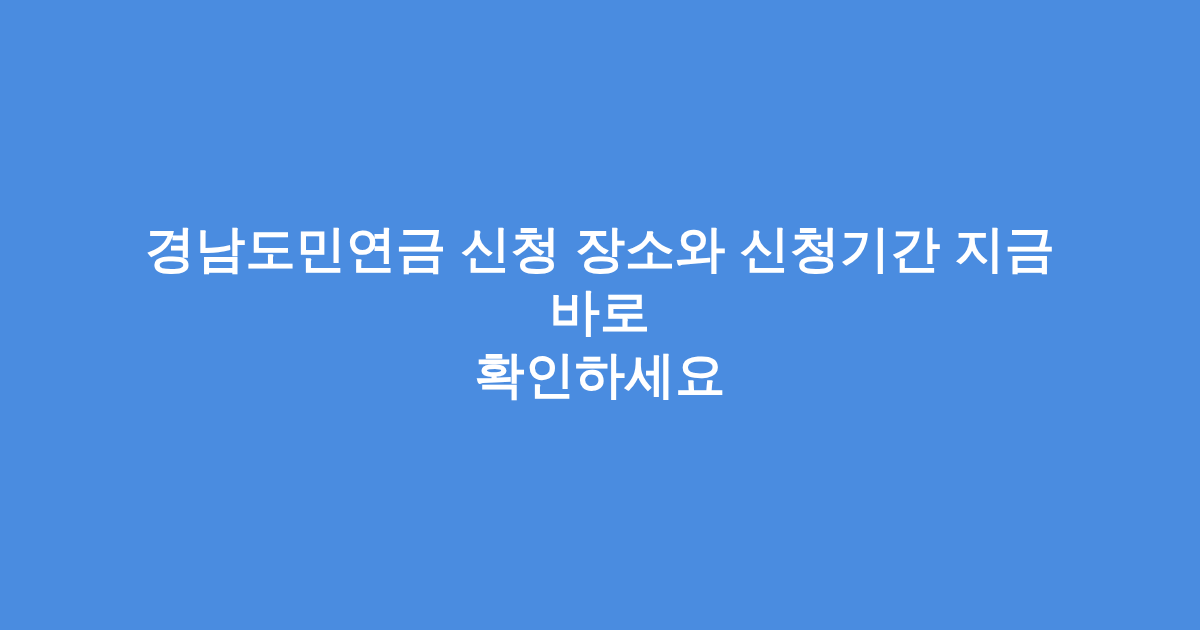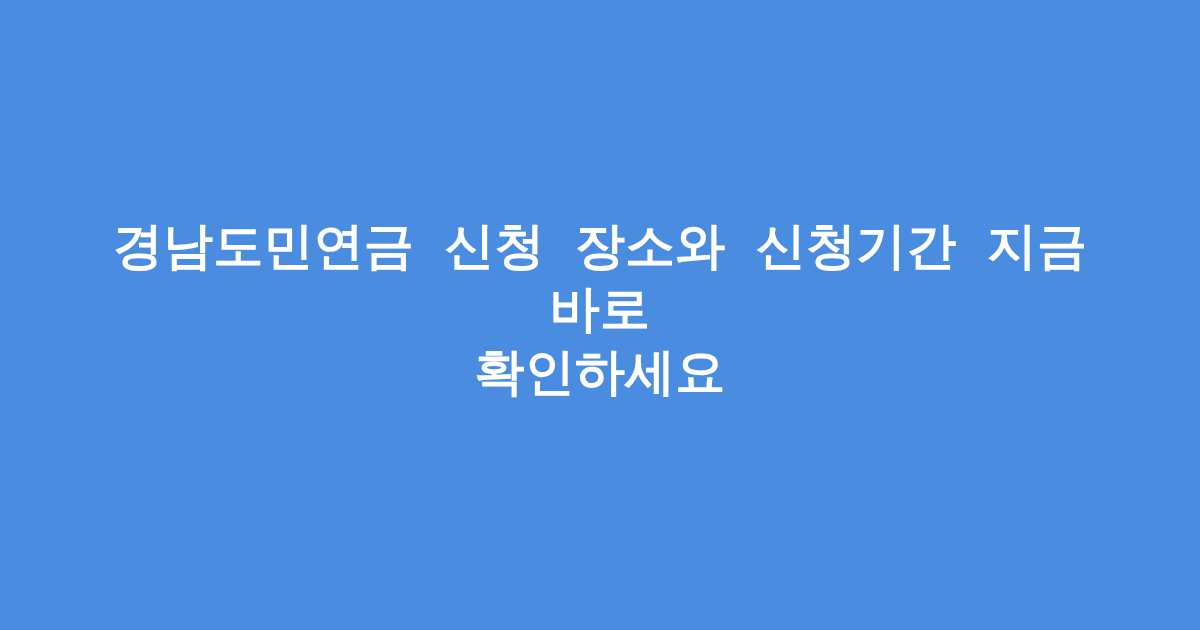--- a/index.html
+++ b/index.html
@@ -37,21 +37,21 @@
     box-sizing: border-box;
     text-align: center;
     
     transform: translateY(-3px);
   }
 
   .headline {
     margin: 0;
     padding: 0;
     color: #ffffff;
-    font-family: Liberation Mono, monospace;
+    font-family: Liberation Sans, sans-serif;
     font-size: 50px;
     font-weight: 600;
     line-height: 63px;
     letter-spacing: 0.2px;
     word-break: keep-all;
     overflow-wrap: break-word;
     text-align: center;
     white-space: pre-line;   
   }
 </style>

